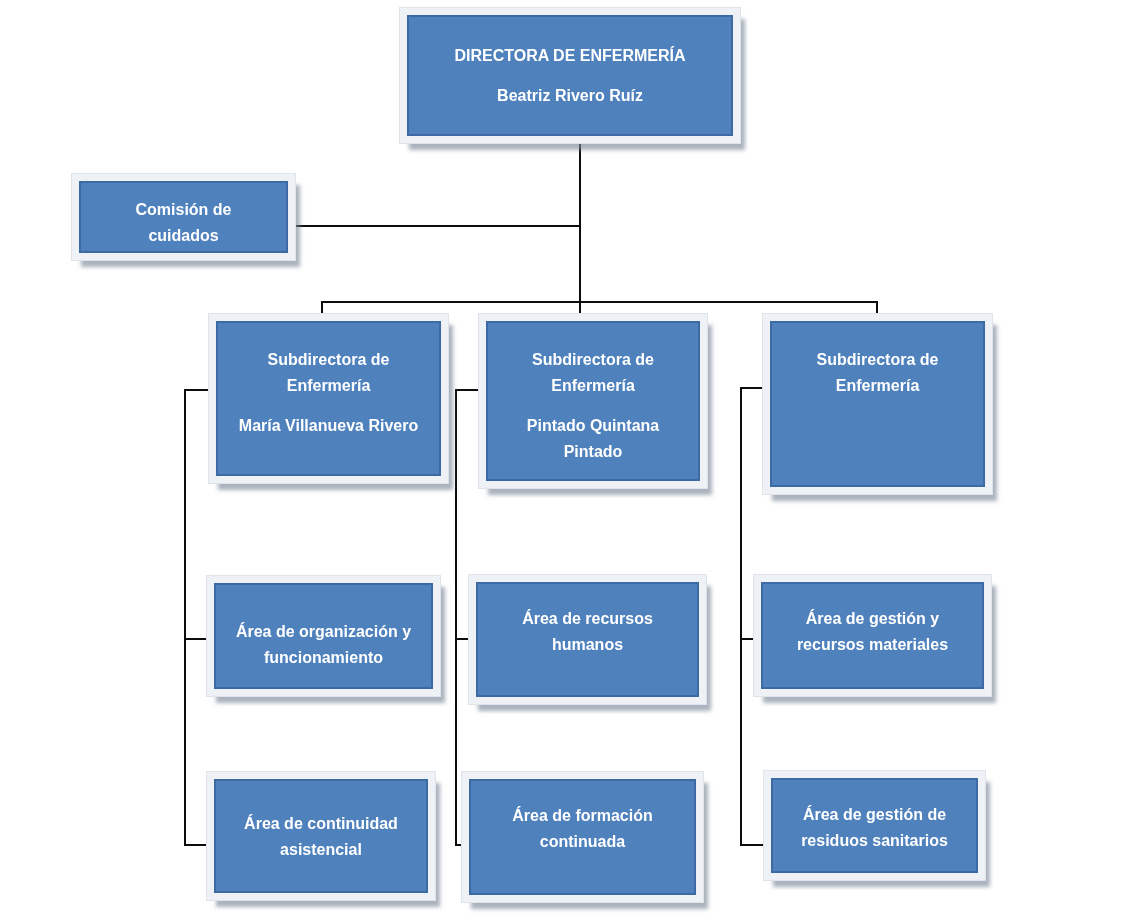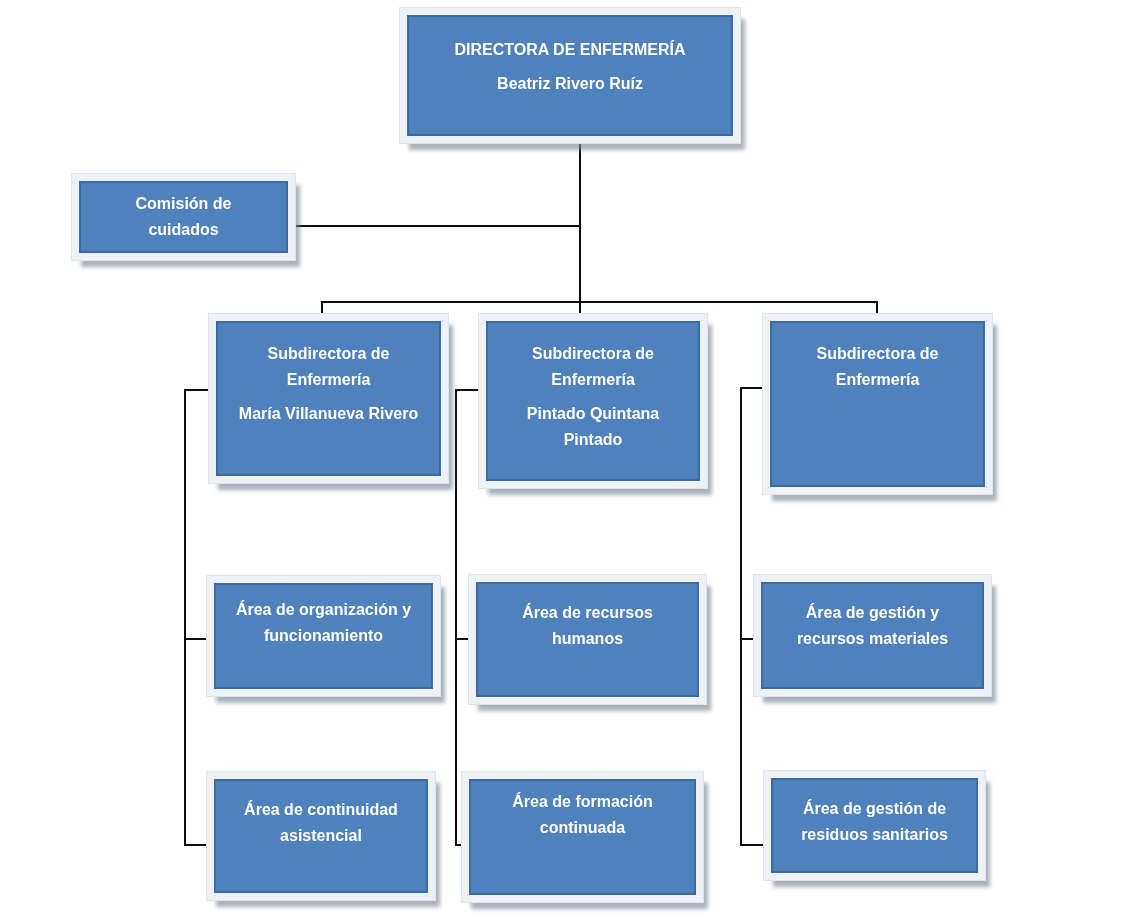--- a/index.html
+++ b/index.html
@@ -25,34 +25,34 @@
     font-weight: bold;
     font-size: 16px;
     line-height: 26px;
     text-align: center;
     
     box-shadow:
       0 0 0 7px #eef1f5,
       0 0 0 8px #dfe3ea,
       7px 9px 4px 5px rgba(125, 136, 153, 0.65);
   }
-  .node .txt { margin: 8px auto; }
+  .node .txt { margin: 14px auto; }
   .para-gap { margin-top: 20px; }
 
   
   .n-director { left: 407px; top: 15px;  width: 326px; height: 121px; padding-top: 12px; }
   .n-comision { left: 79px;  top: 181px; width: 209px; height: 72px;  padding-top: 0; }
   .n-sub1     { left: 216px; top: 321px; width: 225px; height: 155px; padding-top: 10px; }
   .n-sub2     { left: 486px; top: 321px; width: 214px; height: 160px; padding-top: 10px; }
   .n-sub3     { left: 770px; top: 321px; width: 215px; height: 166px; padding-top: 10px; }
-  .n-a1       { left: 214px; top: 583px; width: 219px; height: 106px; padding-top: 4px; }
+  .n-a1       { left: 214px; top: 583px; width: 219px; height: 106px; padding-top: 20px; }
   .n-a2       { left: 476px; top: 582px; width: 223px; height: 115px; padding-top: 8px; }
   .n-a3       { left: 761px; top: 582px; width: 223px; height: 107px; padding-top: 8px; }
-  .n-b1       { left: 214px; top: 779px; width: 214px; height: 114px; padding-top: 8px; }
-  .n-b2       { left: 469px; top: 779px; width: 227px; height: 116px; }
+  .n-b1       { left: 214px; top: 779px; width: 214px; height: 114px; padding-top: 16px; }
+  .n-b2       { left: 469px; top: 779px; width: 227px; height: 116px; padding-top: 8px; }
   .n-b3       { left: 771px; top: 778px; width: 207px; height: 95px; padding-top: 8px; }
 
   
   .w-comision  { max-width: 125px; }
   .w-subtitle  { max-width: 170px; }
   .w-name-wide { max-width: 215px; }
   .w-name-narrow { max-width: 135px; }
   .w-a1 { max-width: 195px; }
   .w-a2 { max-width: 150px; }
   .w-a3 { max-width: 175px; }

